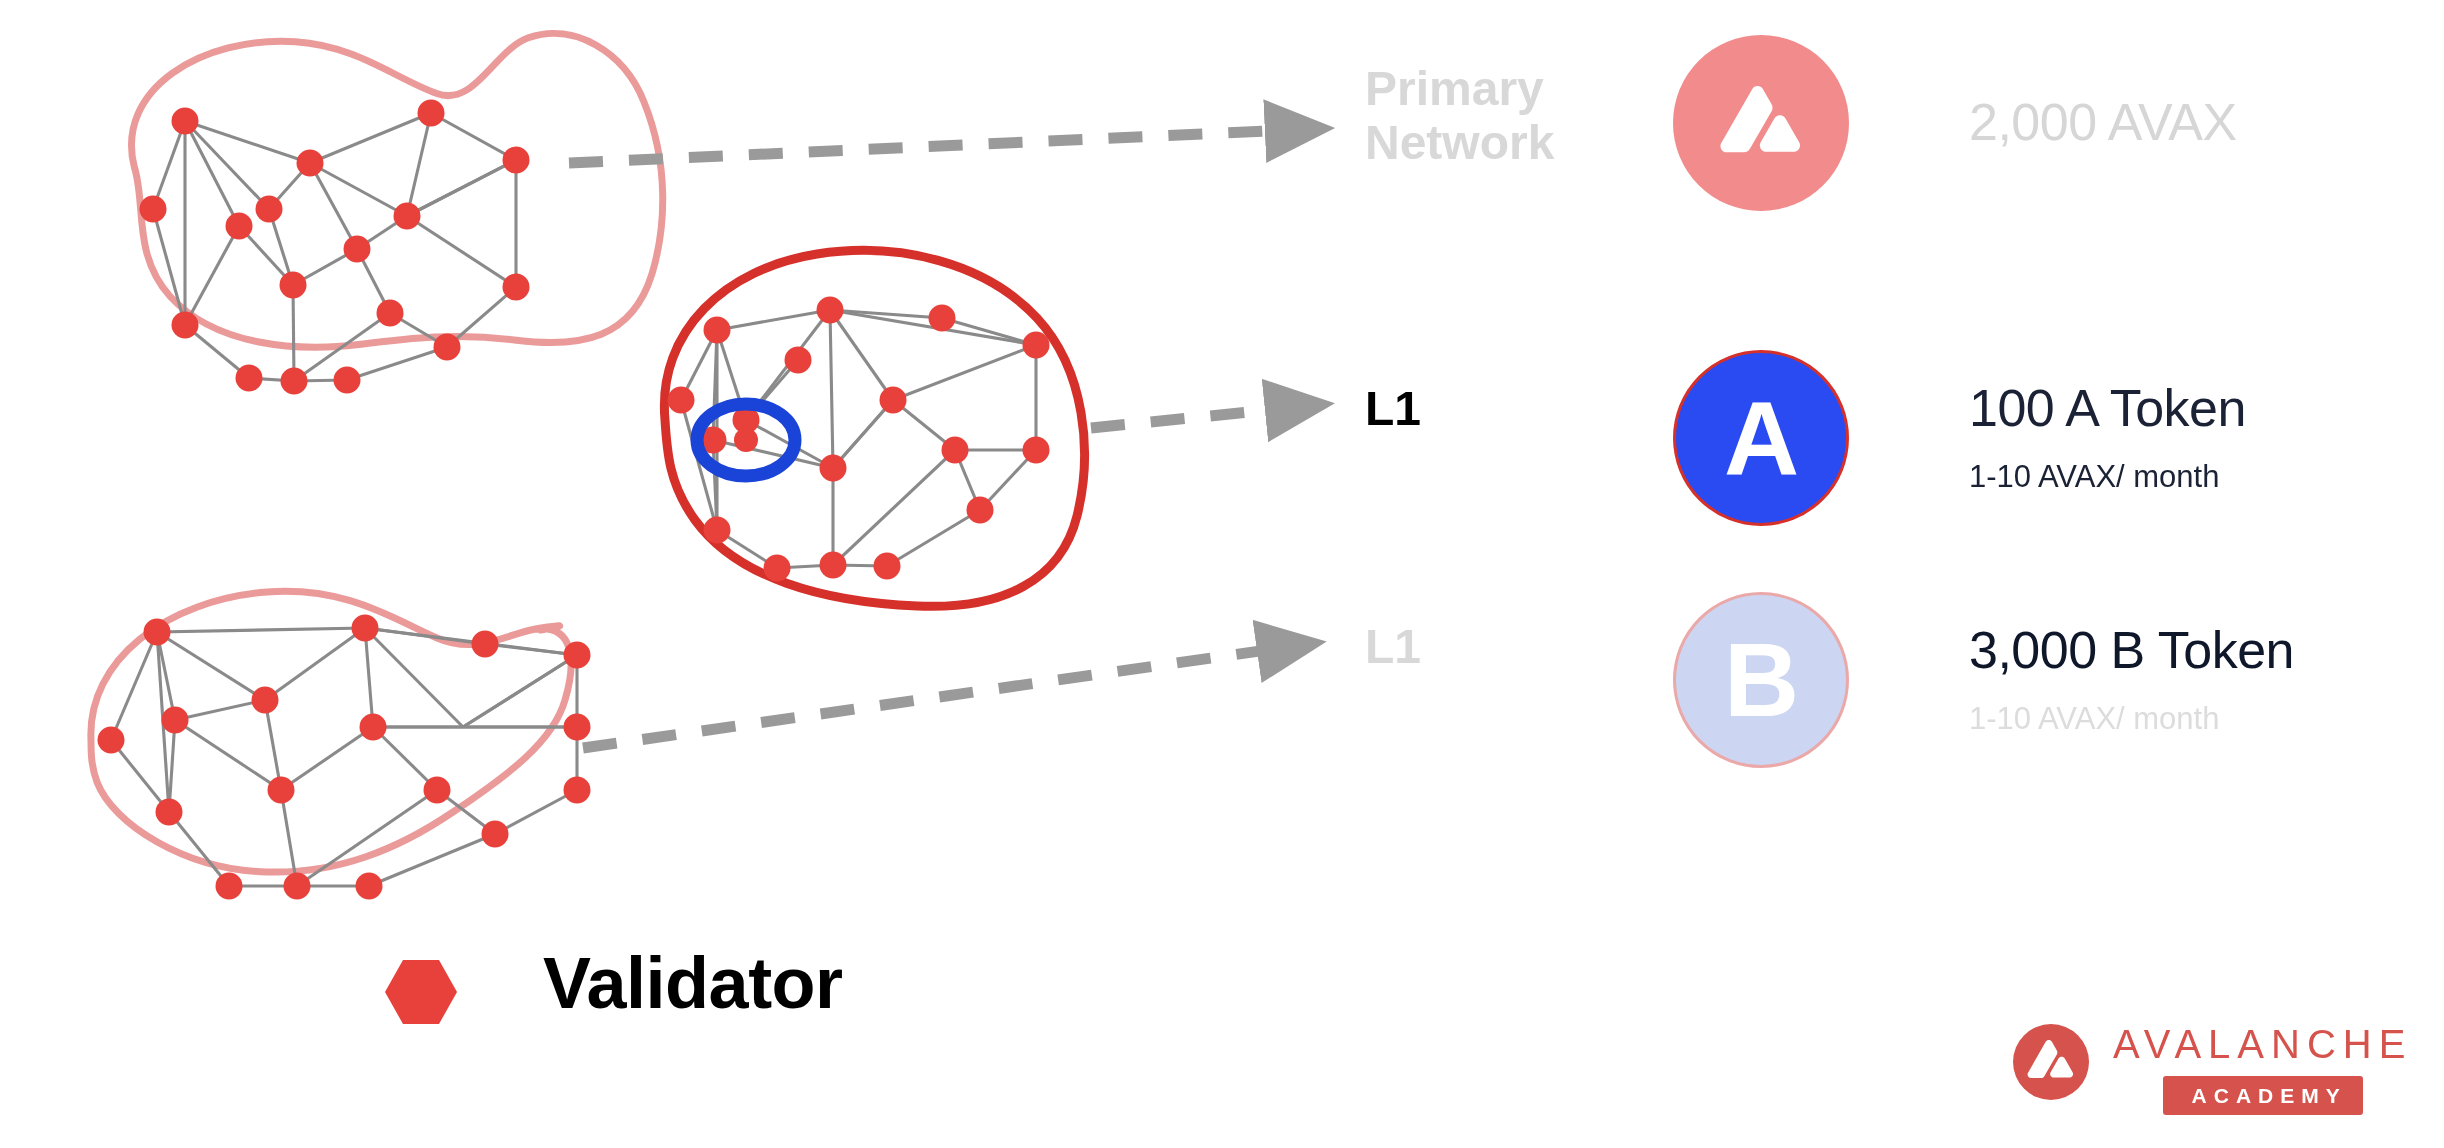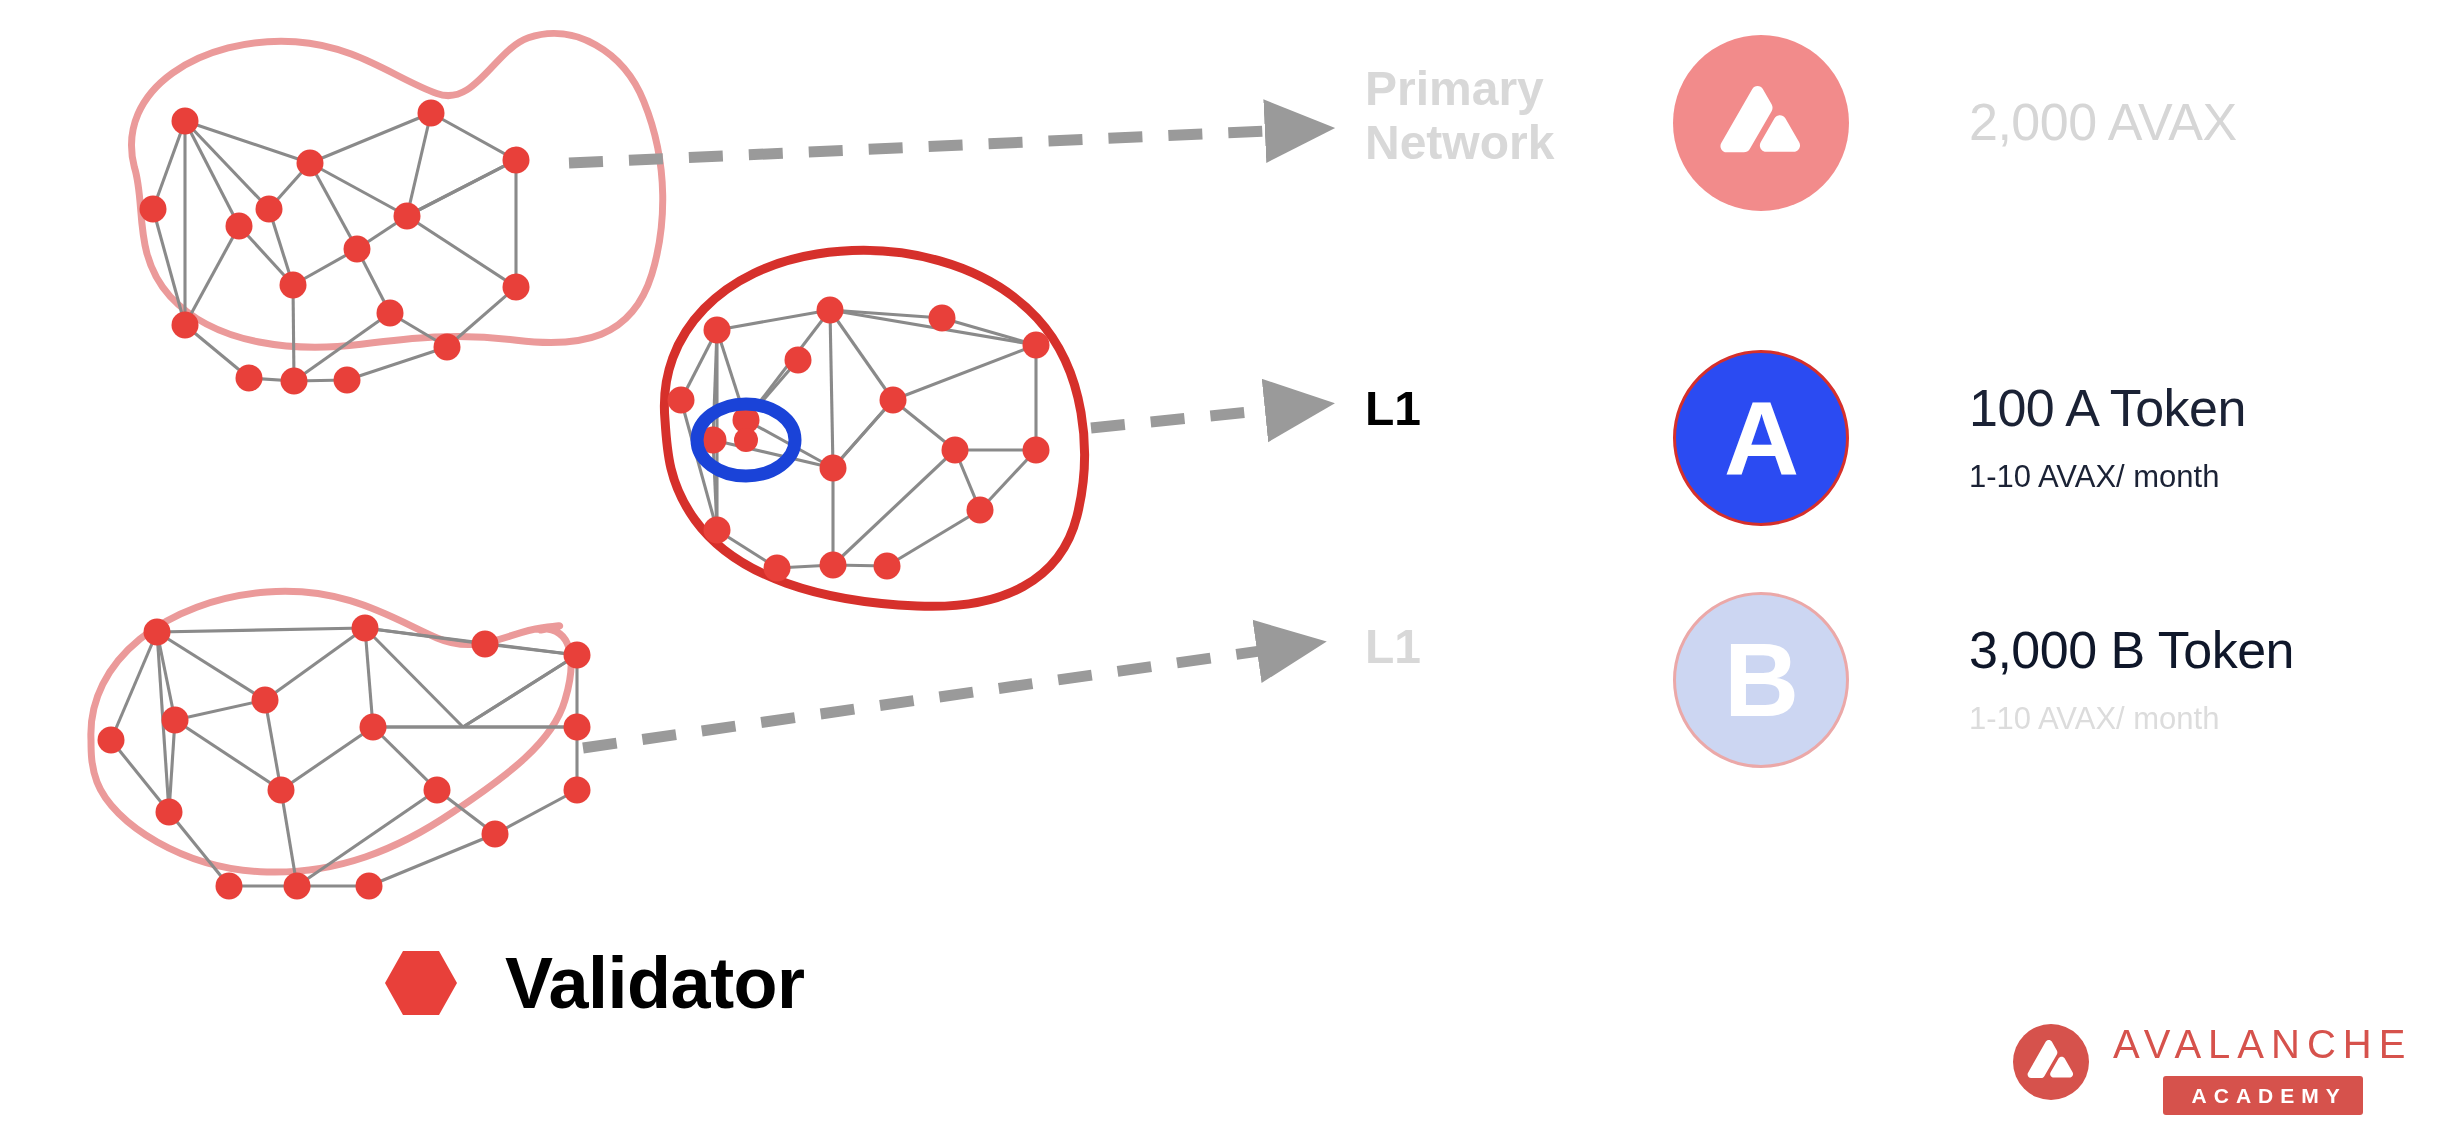--- a/index.html
+++ b/index.html
@@ -92,21 +92,22 @@
   }
   .net-label.dim { color: #d8d8d8; }
   .net-label.on  { color: #000000; }
 
   
   #legend {
     position: absolute;
     left: 368px;
     top: 942px;
     display: flex;
-    align-items: center;
+    align-items: flex-end;
+    gap: 38px;
   }
   #legend .hex {
     width: 72px;
     height: 64px;
     background: #e8403a;
     clip-path: polygon(25% 0%, 75% 0%, 100% 50%, 75% 100%, 25% 100%, 0% 50%);
     flex: 0 0 auto;
   }
   #legend .legend-text {
     margin-left: 48px;

